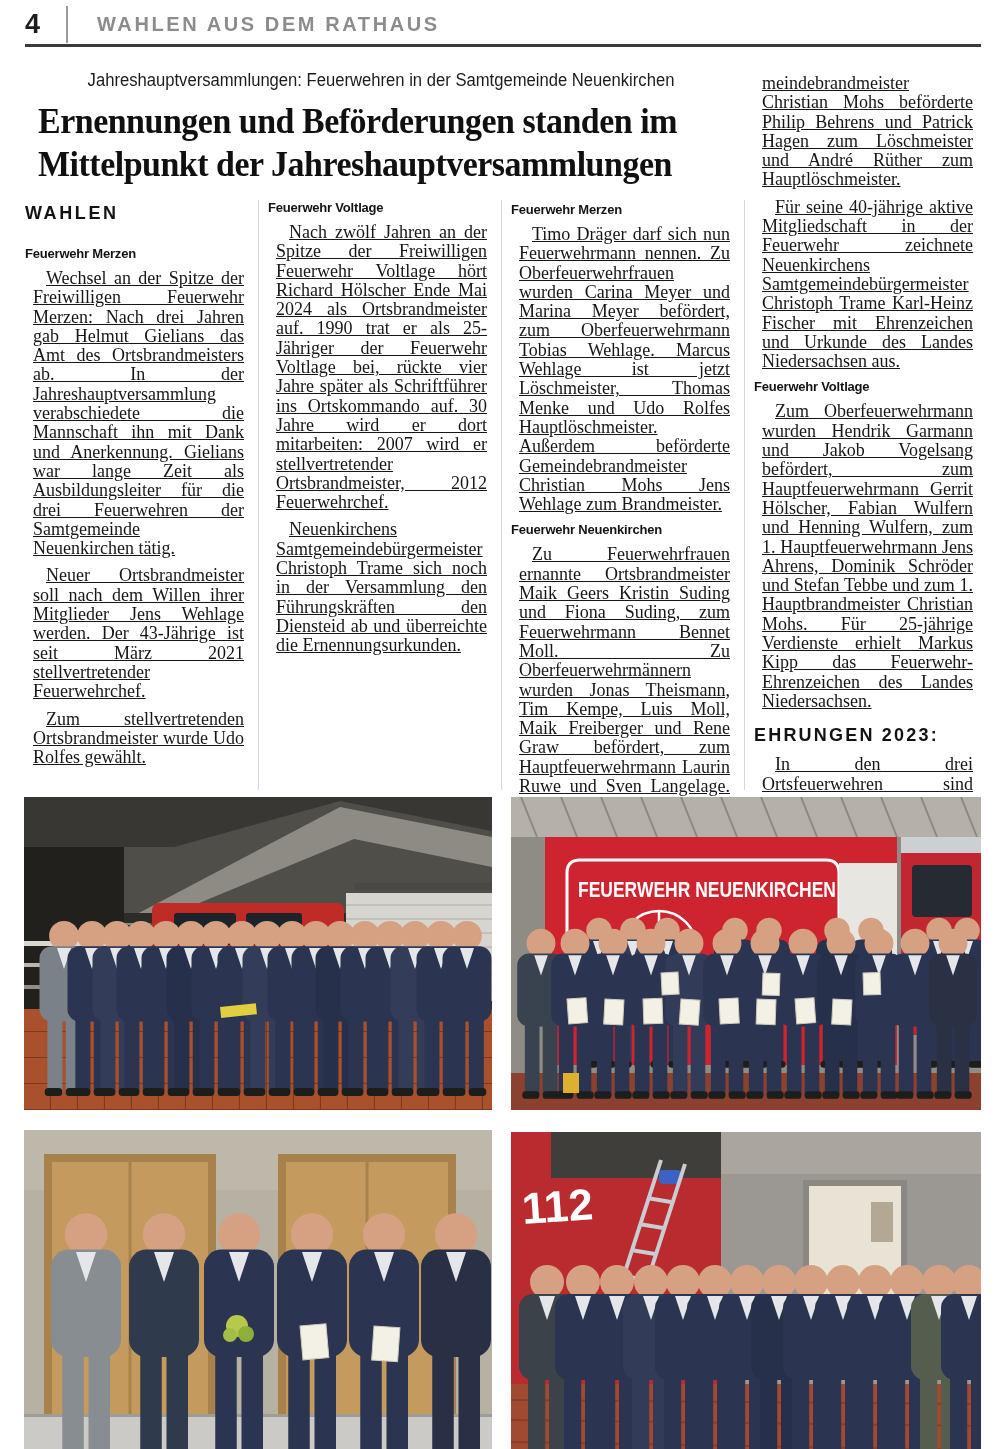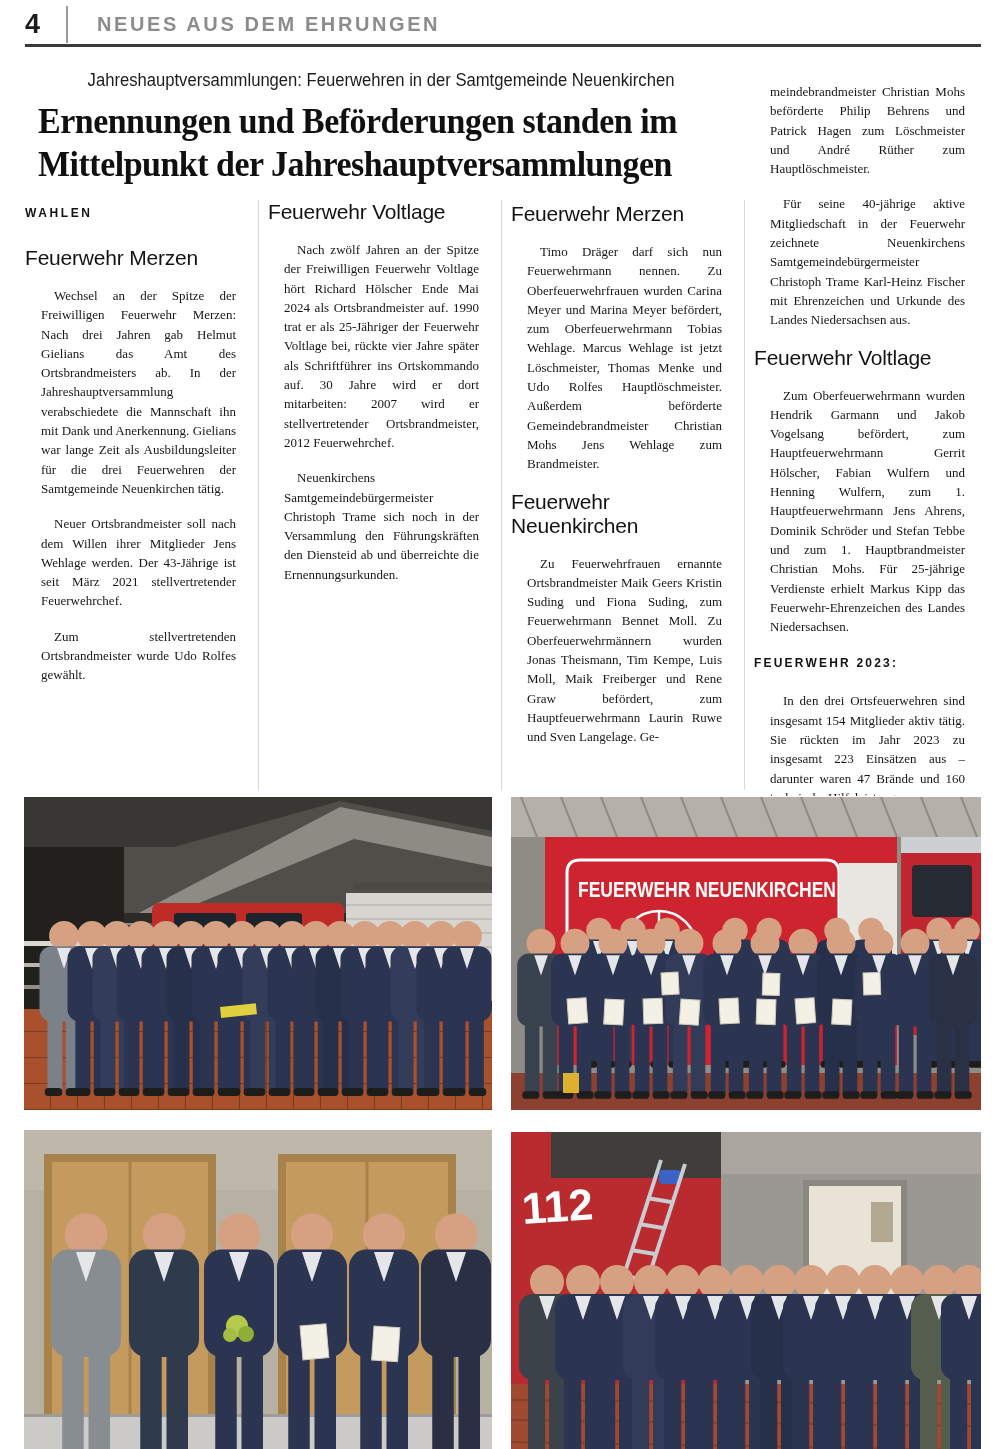--- a/index.html
+++ b/index.html
@@ -19,44 +19,44 @@
         font-family:"Liberation Sans",sans-serif;font-size:17.5px;color:#1c1c1c;
         transform:scaleX(.95);}
   .headline{position:absolute;left:38px;top:100px;width:712px;
         font-family:"Liberation Serif",serif;font-weight:bold;font-size:35px;line-height:43px;
         color:#101010;letter-spacing:-.5px;transform:scaleX(.97);transform-origin:left top;}
 
   
   .col{position:absolute;width:227px;top:200px;height:600px;overflow:hidden;}
   #col1{left:25px;}  #col2{left:268px;}  #col3{left:511px;}
   #col4{left:754px;top:66px;height:730px;}
-  .col p{margin:16px;font-size:13px;line-height:19.3px;text-align:justify;text-indent:13px;
-        hyphens:auto;-webkit-hyphens:auto;}
+  .col p{margin:8px;font-size:18px;line-height:19.3px;text-align:justify;text-indent:13px;
+        hyphens:auto;text-decoration:underline;-webkit-hyphens:auto;}
   .col p.cont{text-indent:0;}
-  .col-head{font-family:"Liberation Sans",sans-serif;font-weight:bold;font-size:12px;
+  .col-head{font-family:"Liberation Sans",sans-serif;font-weight:bold;font-size:18px;
         letter-spacing:2.6px;line-height:23px;margin:2px 0 21px;color:#131313;}
   .stat-head{margin:13px 0 4px;letter-spacing:2.2px;}
-  .sub-head{font-family:"Liberation Sans",sans-serif;font-weight:normal;font-size:21px;
+  .sub-head{font-family:"Liberation Sans",sans-serif;font-weight:bold;font-size:13px;
         letter-spacing:-.2px;margin:2px 0 3px;color:#131313;}
   .sub-head.first{margin-top:0;}
   .col-sep{position:absolute;top:200px;height:590px;width:1px;background:#d7d7d7;}
   #sep1{left:258px;} #sep2{left:501px;} #sep3{left:744px;}
 
   
   .photo{position:absolute;}
   .photo svg{display:block;}
 </style>
 </head>
 <body>
 
 <div class="page">
 
   <div class="page-number">4</div>
   <div class="header-divider"></div>
-  <div class="section-title">NEUES AUS DEM EHRUNGEN</div>
+  <div class="section-title">WAHLEN AUS DEM RATHAUS</div>
   <div class="header-rule"></div>
 
   <div class="kicker">Jahreshauptversammlungen: Feuerwehren in der Samtgemeinde Neuenkirchen</div>
   <h1 class="headline" style="margin:0">Ernennungen und Beförderungen standen im Mittelpunkt der Jahreshauptversammlungen</h1>
 
   <div class="col-sep" id="sep1"></div>
   <div class="col-sep" id="sep2"></div>
   <div class="col-sep" id="sep3"></div>
 
   <div class="col" id="col1">
@@ -78,21 +78,21 @@
     <p>Timo Dräger darf sich nun Feuerwehrmann nennen. Zu Oberfeuerwehrfrauen wurden Carina Meyer und Marina Meyer befördert, zum Oberfeuerwehrmann Tobias Wehlage. Marcus Wehlage ist jetzt Löschmeister, Thomas Menke und Udo Rolfes Hauptlöschmeister. Außerdem beförderte Gemeindebrandmeister Christian Mohs Jens Wehlage zum Brandmeister.</p>
     <div class="sub-head">Feuerwehr Neuenkirchen</div>
     <p>Zu Feuerwehrfrauen ernannte Ortsbrandmeister Maik Geers Kristin Suding und Fiona Suding, zum Feuerwehrmann Bennet Moll. Zu Oberfeuerwehrmännern wurden Jonas Theismann, Tim Kempe, Luis Moll, Maik Freiberger und Rene Graw befördert, zum Hauptfeuerwehrmann Laurin Ruwe und Sven Langelage. Ge-</p>
   </div>
 
   <div class="col" id="col4">
     <p class="cont">meindebrandmeister Christian Mohs beförderte Philip Behrens und Patrick Hagen zum Löschmeister und André Rüther zum Hauptlöschmeister.</p>
     <p>Für seine 40-jährige aktive Mitgliedschaft in der Feuerwehr zeichnete Neuenkirchens Samtgemeindebürgermeister Christoph Trame Karl-Heinz Fischer mit Ehrenzeichen und Urkunde des Landes Niedersachsen aus.</p>
     <div class="sub-head">Feuerwehr Voltlage</div>
     <p>Zum Oberfeuerwehrmann wurden Hendrik Garmann und Jakob Vogelsang befördert, zum Hauptfeuerwehrmann Gerrit Hölscher, Fabian Wulfern und Henning Wulfern, zum 1. Hauptfeuerwehrmann Jens Ahrens, Dominik Schröder und Stefan Tebbe und zum 1. Hauptbrandmeister Christian Mohs. Für 25-jährige Verdienste erhielt Markus Kipp das Feuerwehr-Ehrenzeichen des Landes Niedersachsen.</p>
-    <div class="col-head stat-head">FEUERWEHR 2023:</div>
+    <div class="col-head stat-head">EHRUNGEN 2023:</div>
     <p>In den drei Ortsfeuerwehren sind insgesamt 154 Mitglieder aktiv tätig. Sie rückten im Jahr 2023 zu insgesamt 223 Einsätzen aus – darunter waren 47 Brände und 160 technische Hilfeleistungen.</p>
   </div>
 
   <svg width="0" height="0" style="position:absolute" aria-hidden="true">
     <defs>
       <g id="psn">
         <circle cx="0" cy="-91" r="8.5" fill="#d6a183"></circle>
         <rect x="-14" y="-85" width="28" height="43" rx="7"></rect>
         <polygon points="-4,-84 4,-84 0,-72" fill="#e4e6ea"></polygon>
         <rect x="-9.5" y="-45" width="8.6" height="45" rx="2"></rect>

